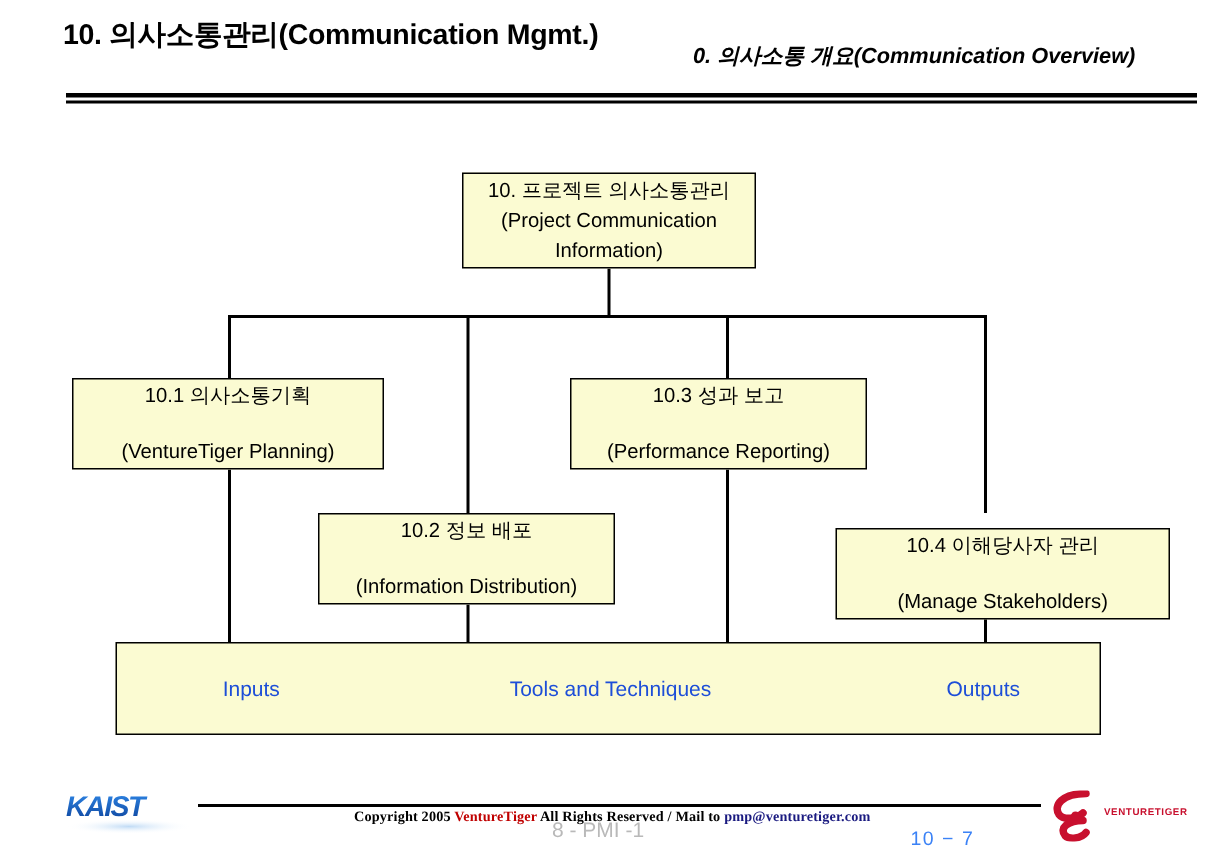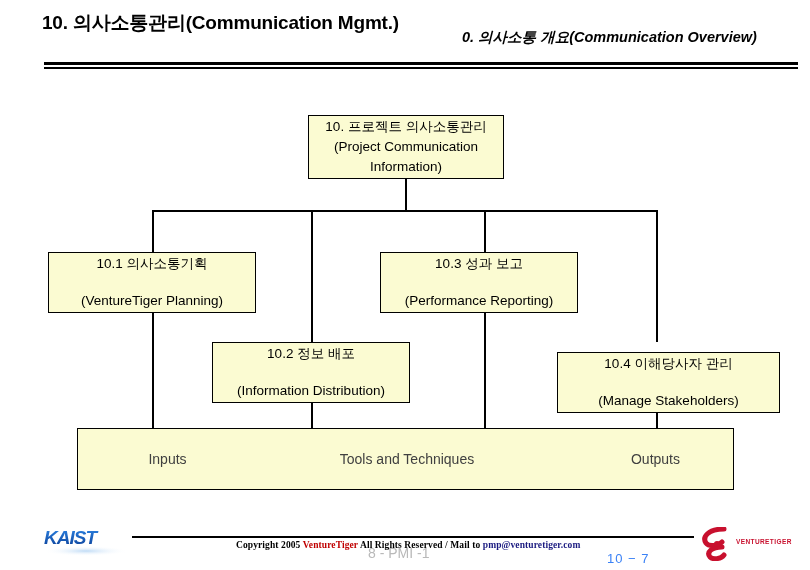--- a/index.html
+++ b/index.html
@@ -78,21 +78,21 @@
   
   .band {
     position: absolute;
     box-sizing: border-box;
     background: #fbfbd2;
     border: 1.5px solid #000000;
   }
   .band-label {
     position: absolute;
     font-size: 14px;
-    color: #404040;
+    color: #1d4ed8;
     white-space: nowrap;
     text-align: center;
   }
 
   
   .ftr-rule {
     position: absolute;
     left: 132px;
     top: 536px;
     width: 562px;

